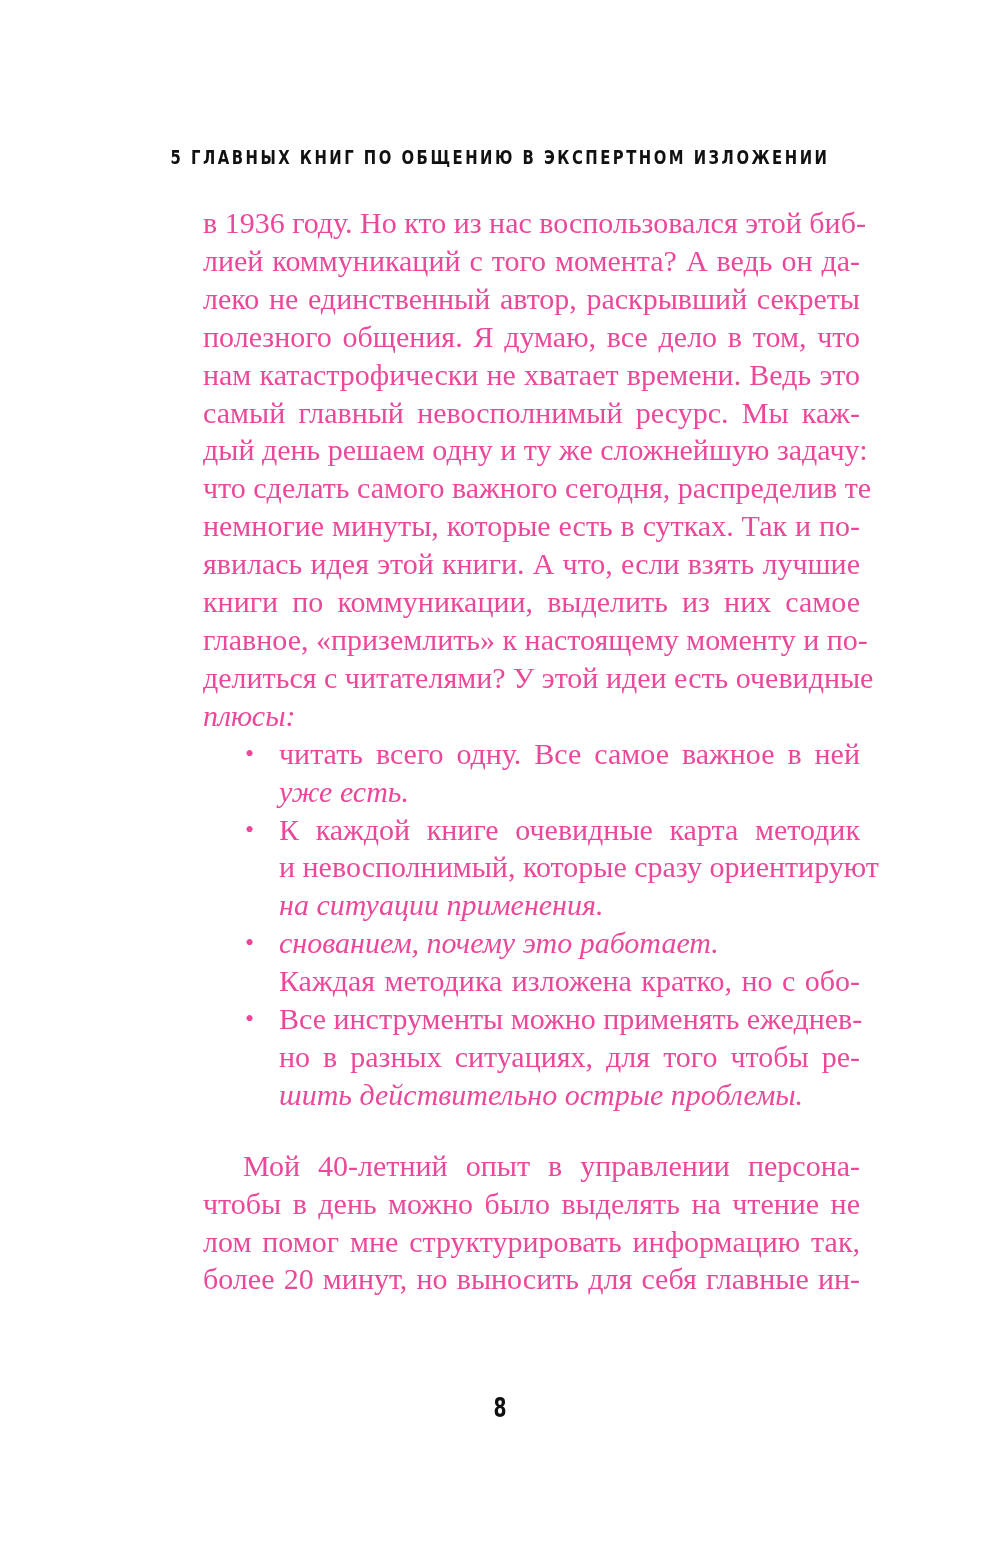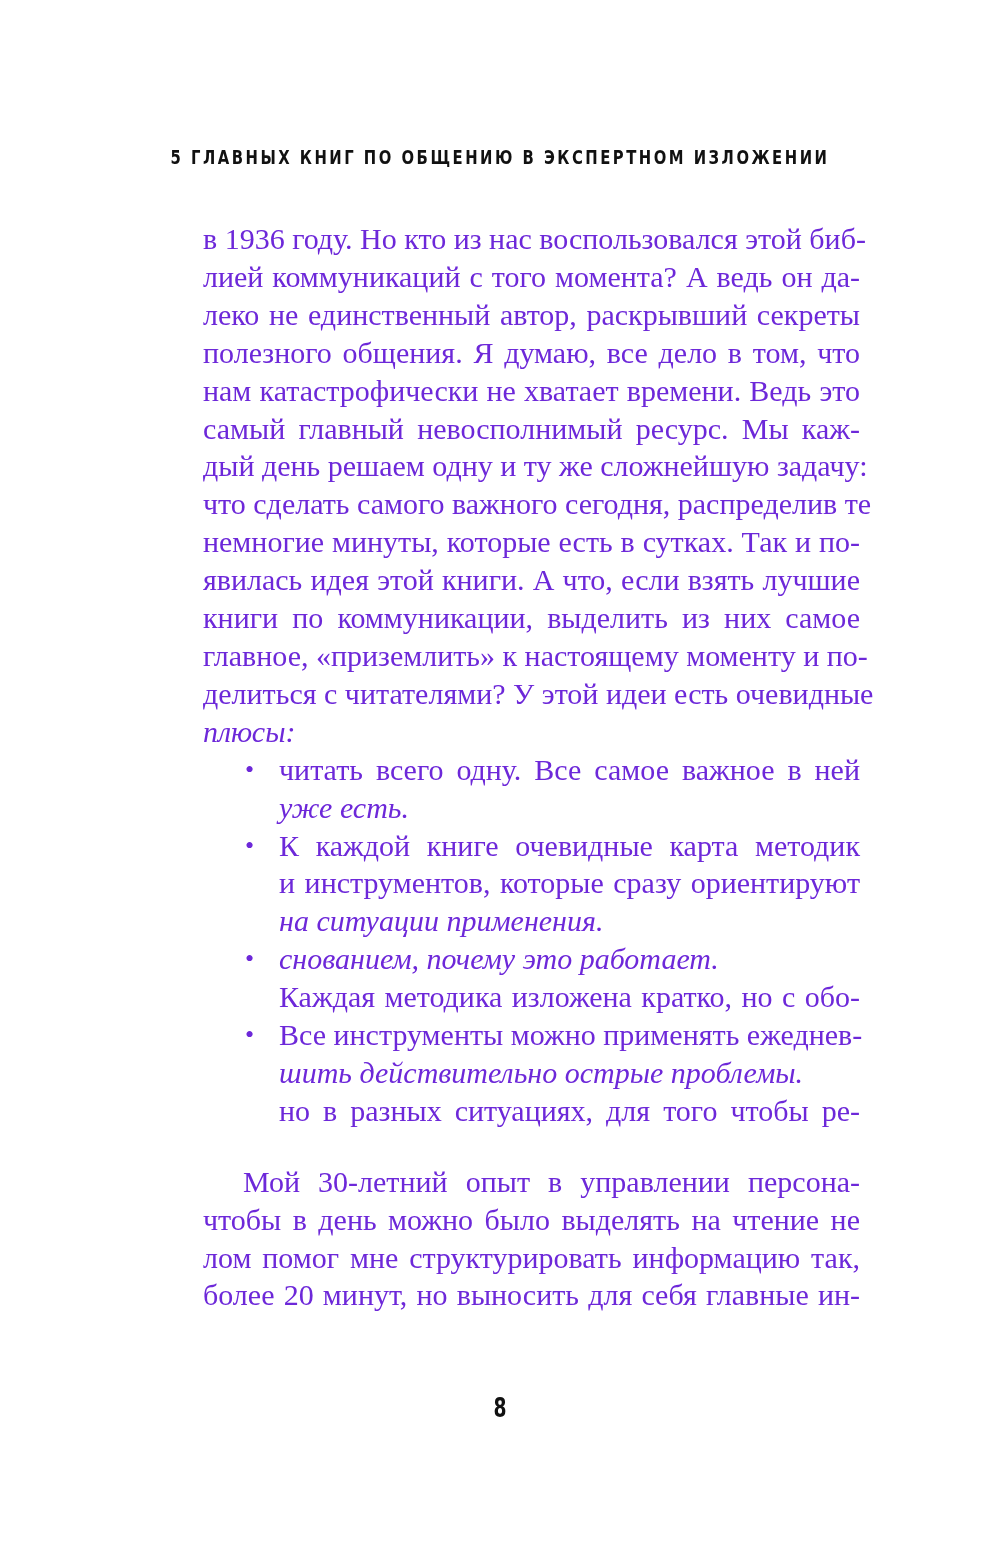--- a/index.html
+++ b/index.html
@@ -24,27 +24,27 @@
       font-weight: bold;
       font-size: 19px;
       letter-spacing: 3.2px;
       transform: scaleX(0.78);
       transform-origin: center;
       white-space: nowrap;
       color: #111;
     }
     .body-text {
       position: absolute;
-      top: 220px;
+      top: 204px;
       left: 203px;
       width: 657px;
       font-family: "Liberation Serif", serif;
       font-size: 30px;
       line-height: 37.9px;
-      color: #6d28d9;
+      color: #ec4899;
     }
     .line {
       display: block;
       white-space: nowrap;
       text-align: justify;
       text-align-last: justify;
     }
     .line.last {
       text-align-last: left;
       font-style: italic;
@@ -109,40 +109,40 @@
 
   <ul class="bullets">
     <li class="bullet-item">
       <span class="bullet-dot">•</span>
       <span class="line">читать всего одну. Все самое важное в ней</span>
       <span class="line last">уже есть.</span>
     </li>
     <li class="bullet-item">
       <span class="bullet-dot">•</span>
       <span class="line">К каждой книге очевидные карта методик</span>
-      <span class="line">и инструментов, которые сразу ориентируют</span>
+      <span class="line">и невосполнимый, которые сразу ориентируют</span>
       <span class="line last">на ситуации применения.</span>
     </li>
     <li class="bullet-item">
       <span class="bullet-dot">•</span>
       <span class="line last">снованием, почему это работает.</span>
       <span class="line">Каждая методика изложена кратко, но с обо-</span>
     </li>
     <li class="bullet-item">
       <span class="bullet-dot">•</span>
       <span class="line">Все инструменты можно применять ежеднев-</span>
+      <span class="line">но в разных ситуациях, для того чтобы ре-</span>
       <span class="line last">шить действительно острые проблемы.</span>
-      <span class="line">но в разных ситуациях, для того чтобы ре-</span>
     </li>
   </ul>
 
   <div class="gap"></div>
 
   <div>
-    <span class="line indent-first">Мой 30-летний опыт в управлении персона-</span>
+    <span class="line indent-first">Мой 40-летний опыт в управлении персона-</span>
     <span class="line">чтобы в день можно было выделять на чтение не</span>
     <span class="line">лом помог мне структурировать информацию так,</span>
     <span class="line">более 20 минут, но выносить для себя главные ин-</span>
   </div>
 
 </div>
 
 <div class="page-number">8</div>
 
 </body></html>

